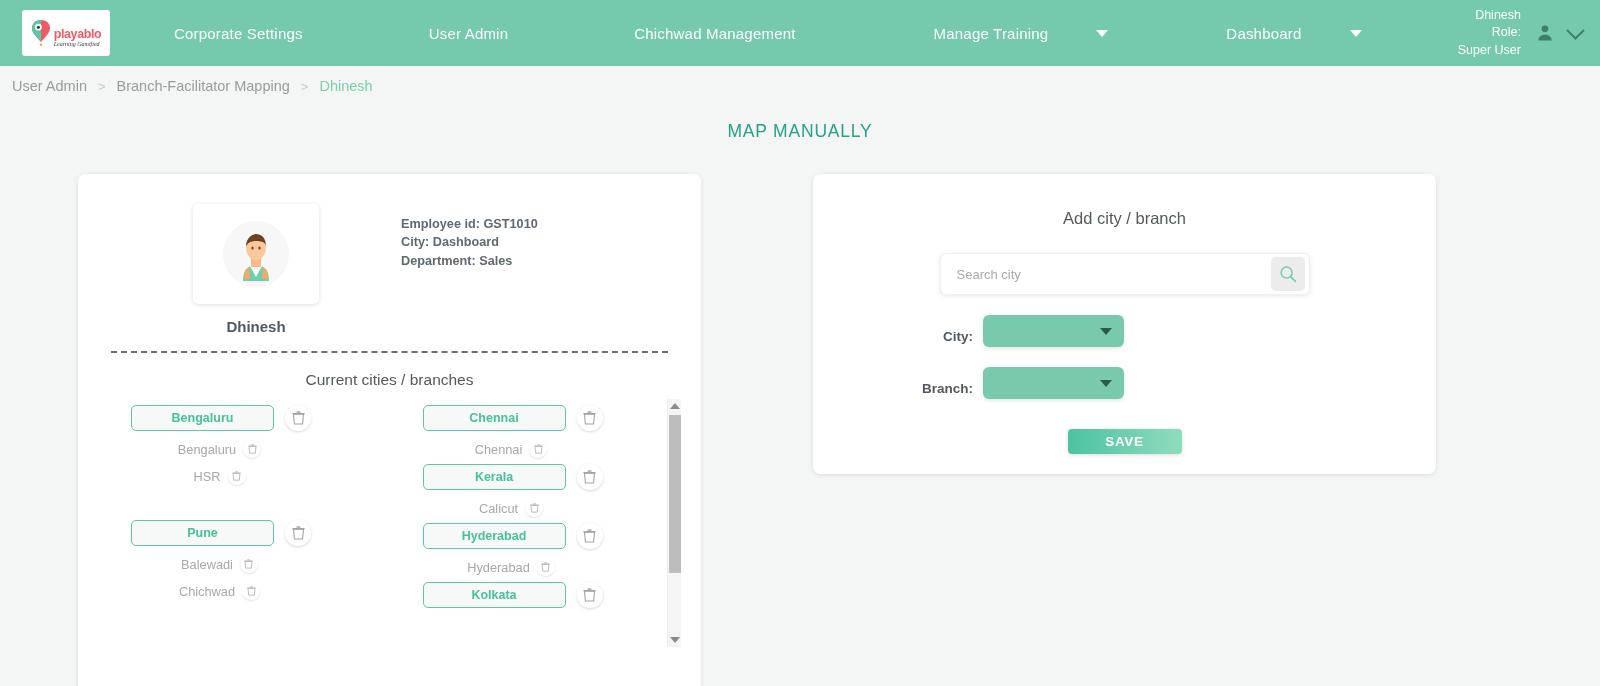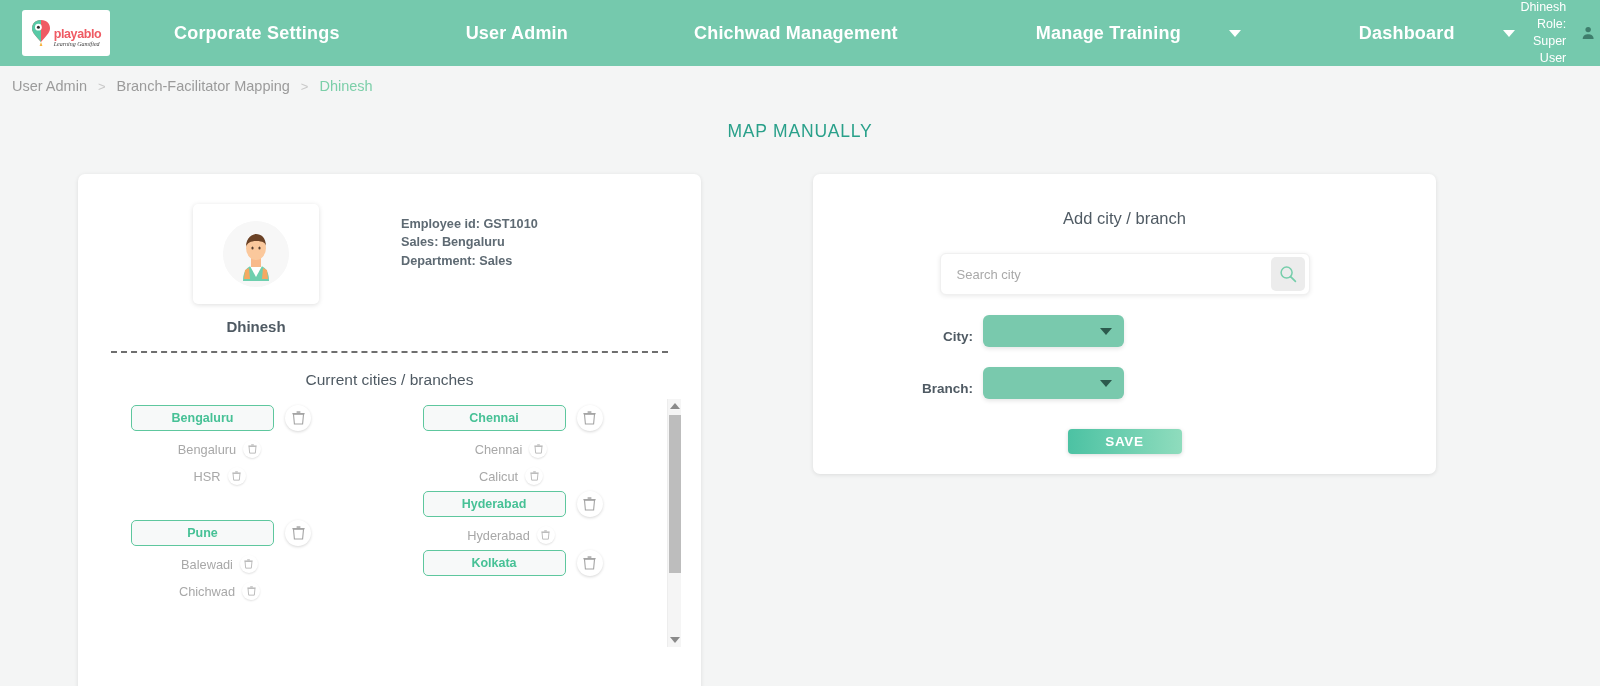--- a/index.html
+++ b/index.html
@@ -39,26 +39,25 @@
     font-family: "Liberation Serif", serif; margin-top: 1px;
   }
 
   .nav-links {
     display: flex; align-items: center;
     flex: 1;
     margin-left: 64px;
   }
   .nav-item {
     color: #ffffff;
-    font-size: 18px;
+    font-size: 15px;
     letter-spacing: 0.2px;
     display: flex; align-items: center;
     cursor: pointer;
     white-space: nowrap;
-    font-weight: bold;
   }
   .nav-item.n1 { margin-right: 126px; }
   .nav-item.n2 { margin-right: 126px; }
   .nav-item.n3 { margin-right: 138px; }
   .nav-item.n4 { margin-right: 118px; }
   .caret {
     width: 0; height: 0;
     border-left: 6px solid transparent;
     border-right: 6px solid transparent;
     border-top: 7px solid #ffffff;
@@ -400,21 +399,21 @@
               <path d="M28 36 L38 36 L38 46 L28 46 Z" fill="#f8b98a"></path>
               <ellipse cx="33" cy="27" rx="10" ry="12" fill="#fbc89c"></ellipse>
               <path d="M23 26 C23 16 30 13 33 13 C38 13 43 16 43 26 C43 22 40 20 33 20 C28 20 24 22 23 26 Z" fill="#6b4226"></path>
               <ellipse cx="29.5" cy="27" rx="1.1" ry="1.5" fill="#5a4030"></ellipse>
               <ellipse cx="36.5" cy="27" rx="1.1" ry="1.5" fill="#5a4030"></ellipse>
             </svg>
           </div>
         </div>
         <div class="emp-info">
           <div>Employee id: GST1010</div>
-          <div>Sales: Bengaluru</div>
+          <div>City: Dashboard</div>
           <div>Department: Sales</div>
         </div>
       </div>
 
       <div class="profile-name">Dhinesh</div>
 
       <div class="divider"></div>
 
       <div class="section-title">Current cities / branches</div>
 
@@ -502,20 +501,30 @@
               <span>Chennai</span>
               <span class="branch-trash">
                 <svg width="9" height="10" viewBox="0 0 13 14">
                   <path d="M1.5 3.2 H11.5 L10.6 13 H2.4 Z" fill="none" stroke="#b5b5b5" stroke-width="1.3"></path>
                   <rect x="0.4" y="2" width="12.2" height="1.4" fill="#b5b5b5"></rect>
                   <rect x="4.6" y="0.3" width="3.8" height="1.5" fill="#b5b5b5"></rect>
                 </svg>
               </span>
             </div>
 
+            <div class="pill-row">
+              <div class="pill">Kerala</div>
+              <div class="trash-btn">
+                <svg width="13" height="14" viewBox="0 0 13 14">
+                  <path d="M1.5 3.2 H11.5 L10.6 13 H2.4 Z" fill="none" stroke="#a4a4a4" stroke-width="1.1"></path>
+                  <rect x="0.4" y="2" width="12.2" height="1.3" fill="#a4a4a4"></rect>
+                  <rect x="4.6" y="0.3" width="3.8" height="1.5" fill="#a4a4a4"></rect>
+                </svg>
+              </div>
+            </div>
             <div class="branch-row">
               <span>Calicut</span>
               <span class="branch-trash">
                 <svg width="9" height="10" viewBox="0 0 13 14">
                   <path d="M1.5 3.2 H11.5 L10.6 13 H2.4 Z" fill="none" stroke="#b5b5b5" stroke-width="1.3"></path>
                   <rect x="0.4" y="2" width="12.2" height="1.4" fill="#b5b5b5"></rect>
                   <rect x="4.6" y="0.3" width="3.8" height="1.5" fill="#b5b5b5"></rect>
                 </svg>
               </span>
             </div>

